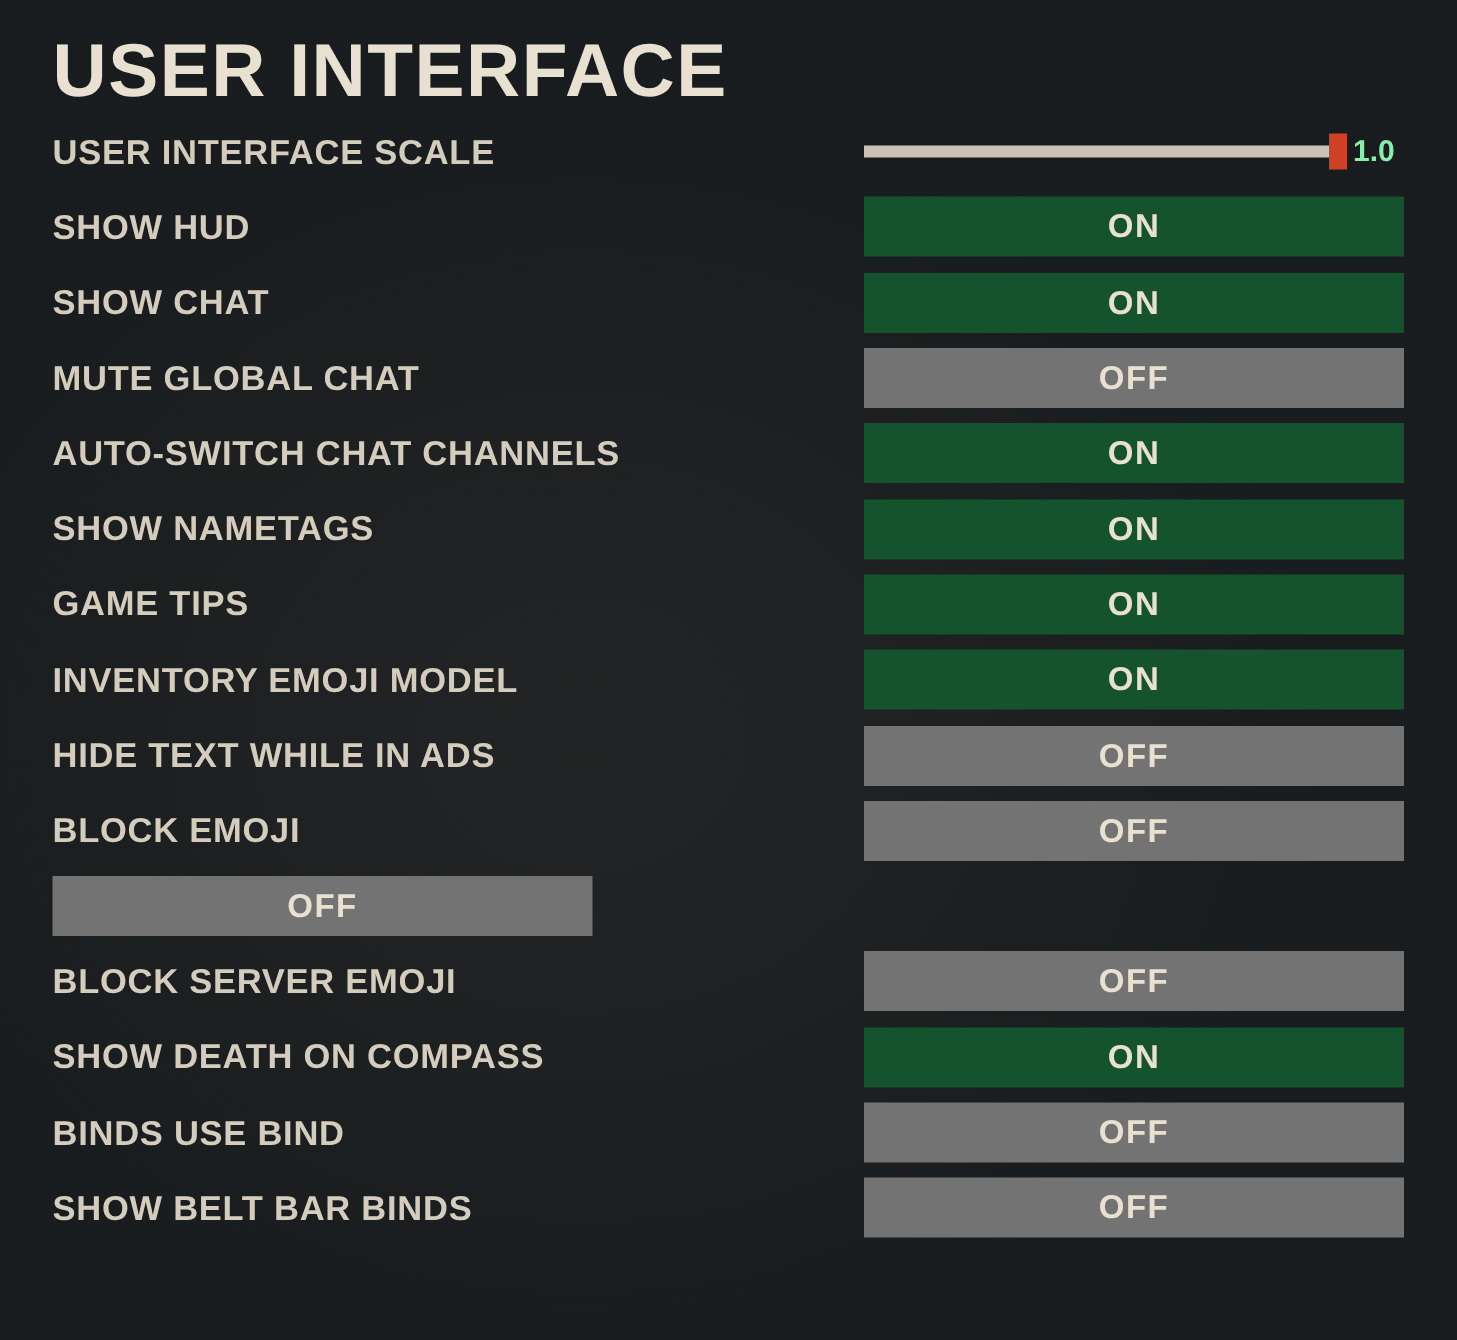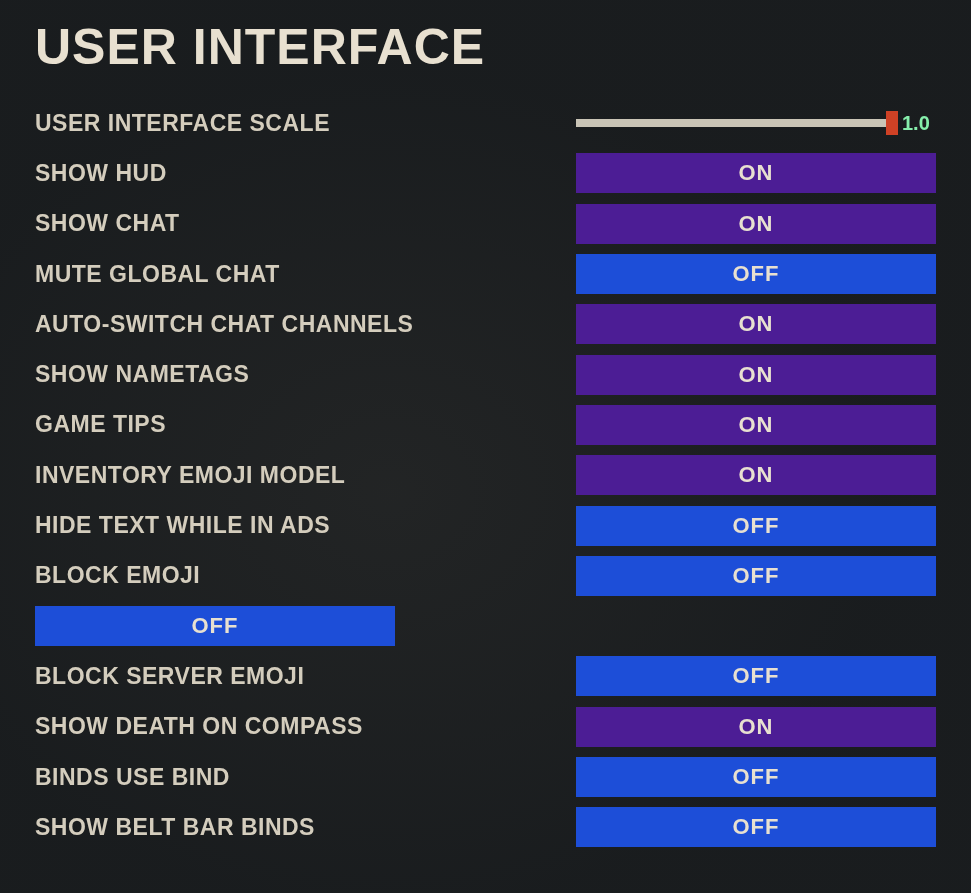--- a/index.html
+++ b/index.html
@@ -17,21 +17,20 @@
     }
     .container {
       padding: 18px 35px 0 35px;
     }
     .heading {
       color: #e8e0d0;
       font-size: 50px;
       font-weight: 900;
       letter-spacing: 1px;
       font-stretch: condensed;
-      margin-bottom: 22px;
     }
     .row {
       display: flex;
       align-items: center;
       height: 50.3px;
       width: 100%;
     }
     .label {
       flex: 1;
       color: #d4cdbd;
@@ -53,24 +52,24 @@
       align-items: center;
       justify-content: center;
       color: #e8e0d0;
       font-size: 22px;
       font-weight: 900;
       letter-spacing: 1px;
       cursor: pointer;
       font-stretch: condensed;
     }
     .toggle.on {
-      background: #4c1d95;
+      background: #14532d;
     }
     .toggle.off {
-      background: #1d4ed8;
+      background: #737373;
     }
     .slider-wrap {
       width: 360px;
       display: flex;
       align-items: center;
       gap: 10px;
     }
     .slider-track {
       position: relative;
       flex: 1;

